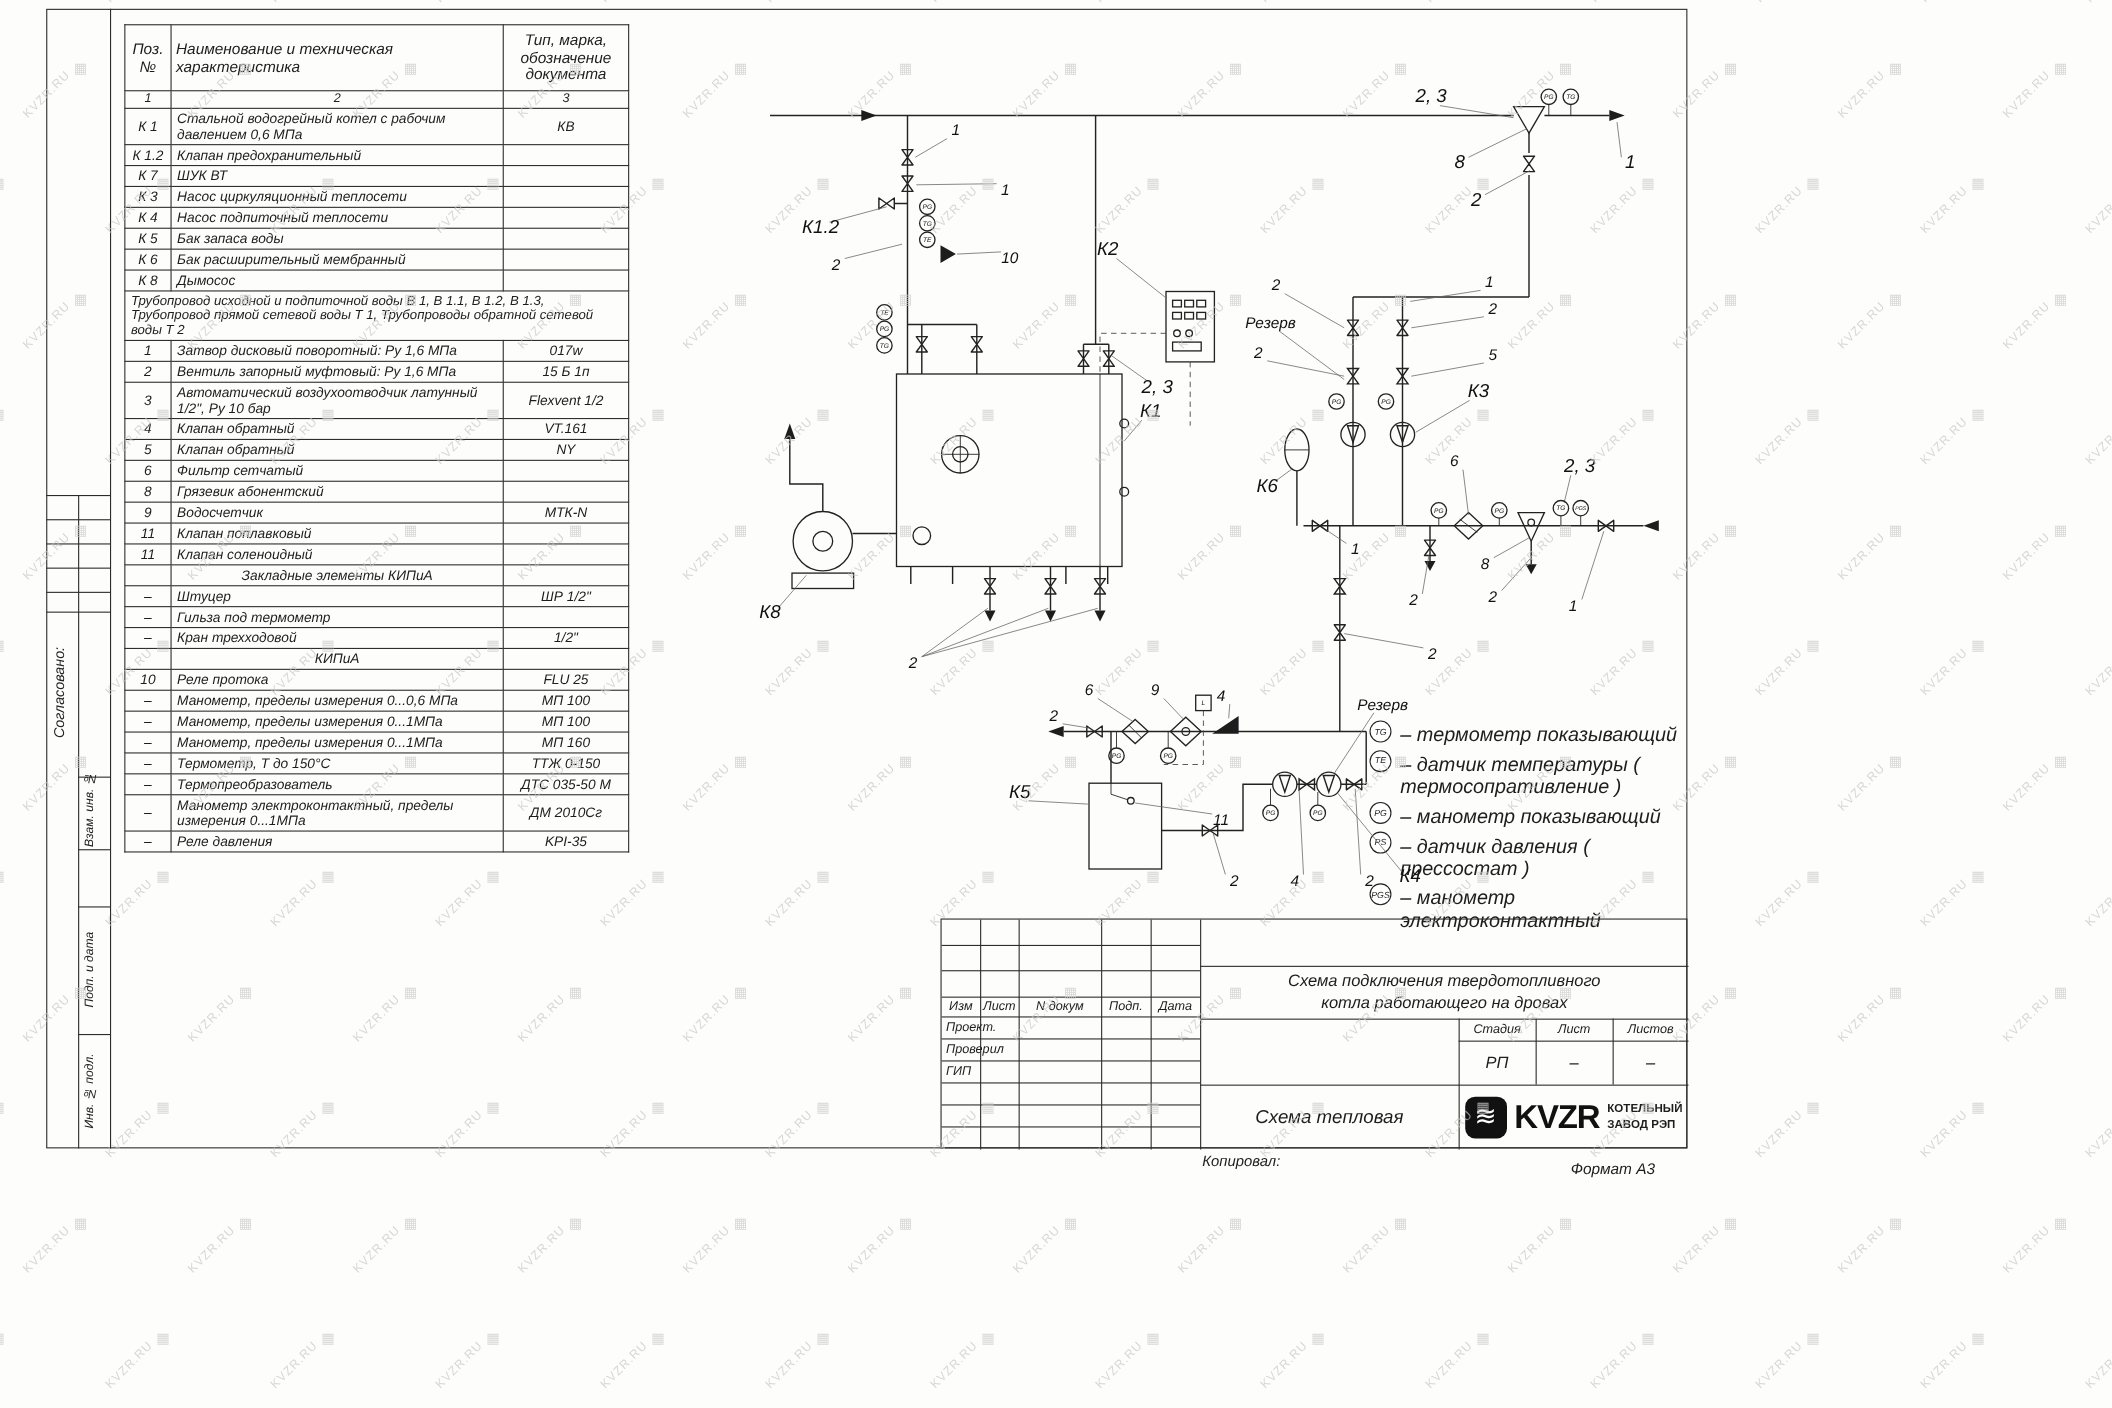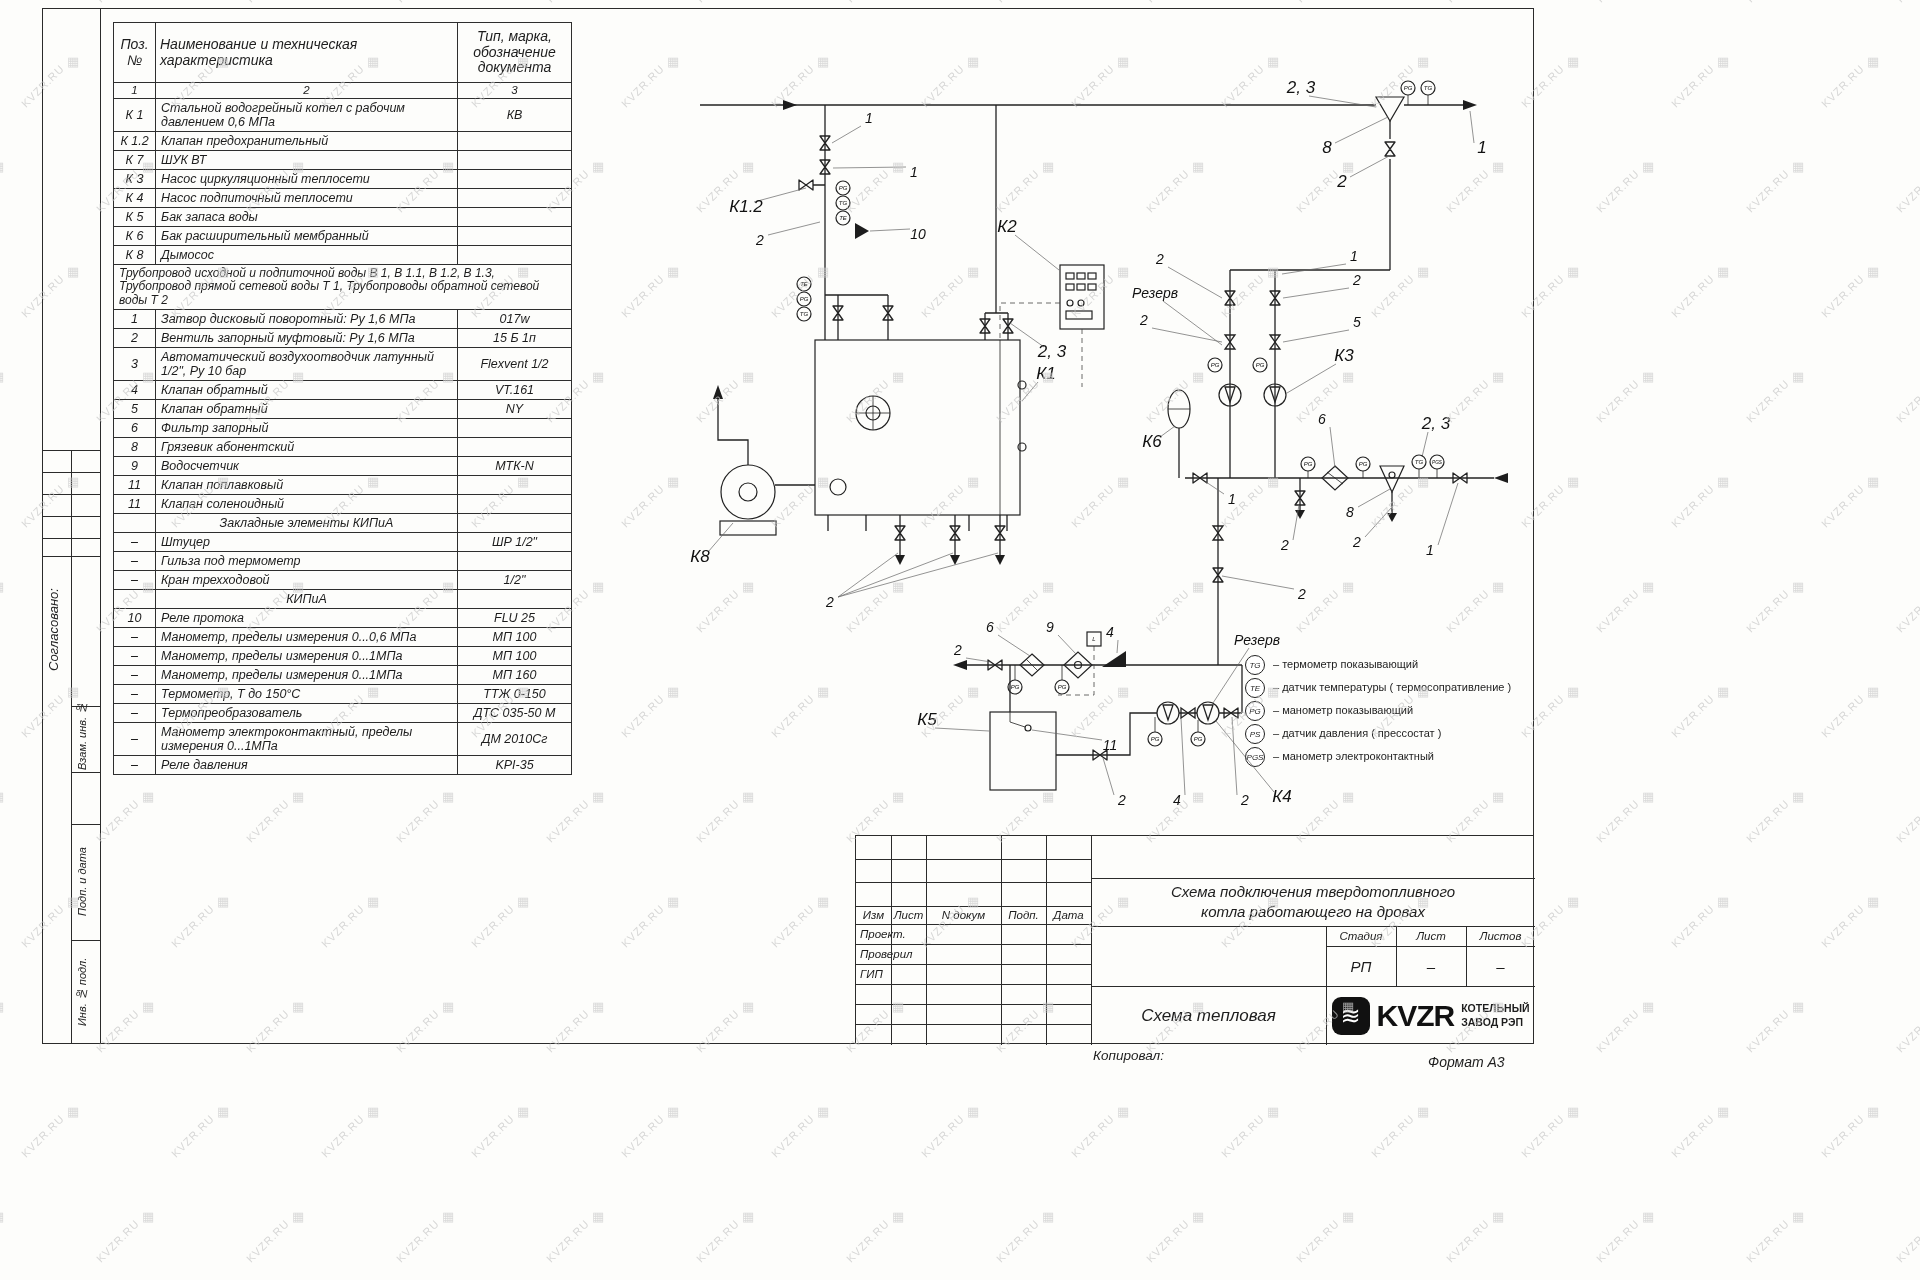--- a/index.html
+++ b/index.html
@@ -39,21 +39,21 @@
   .callout.s2{font-size:17px}
   .leader{stroke:#666;stroke-width:.7;fill:none}
   .instr circle,.instr rect{fill:#fff;stroke:#222;stroke-width:1}
   .instr text{font:italic 6px "Liberation Sans",sans-serif;fill:#111;text-anchor:middle}
   
   .legend{position:absolute;left:1245px;top:655px;width:290px;z-index:3}
   .legend-row{display:flex;align-items:flex-start;margin-bottom:3px;gap:8px}
   .legend-circle{flex:none;width:20px;height:20px;border:1.2px solid #222;border-radius:50%;
       display:inline-flex;align-items:center;justify-content:center;
       font-size:8px;font-style:italic;background:#fff}
-  .legend-text{font-size:11px;line-height:1.15;padding-top:3px}
+  .legend-text{font-style:italic;font-size:18px;line-height:1.15;padding-top:3px}
   
   .tb{position:absolute;left:855px;top:835px;width:679px;height:209px;
       border:1.8px solid #2b2b2b;z-index:3;background:transparent}
   .tbcell{position:absolute;display:flex;align-items:center;justify-content:center;
       font-style:italic;text-align:center}
   .tb .docnum{font-size:27px;letter-spacing:2px}
   .tb .ttl{flex-direction:column;font-size:15px;line-height:1.35}
   .tb .org{flex-direction:column;font-size:14px;line-height:1.5}
   .tb .small{font-size:11.5px}
   .tb .stval{font-size:15px}
@@ -172,21 +172,21 @@
           <td class="c-name">Клапан обратный</td>
           <td class="c-type">VT.161</td>
         </tr>
         <tr>
           <td class="c-pos">5</td>
           <td class="c-name">Клапан обратный</td>
           <td class="c-type">NY</td>
         </tr>
         <tr>
           <td class="c-pos">6</td>
-          <td class="c-name">Фильтр запорный</td>
+          <td class="c-name">Фильтр сетчатый</td>
           <td class="c-type"></td>
         </tr>
         <tr>
           <td class="c-pos">8</td>
           <td class="c-name">Грязевик абонентский</td>
           <td class="c-type"></td>
         </tr>
         <tr>
           <td class="c-pos">9</td>
           <td class="c-name">Водосчетчик</td>

